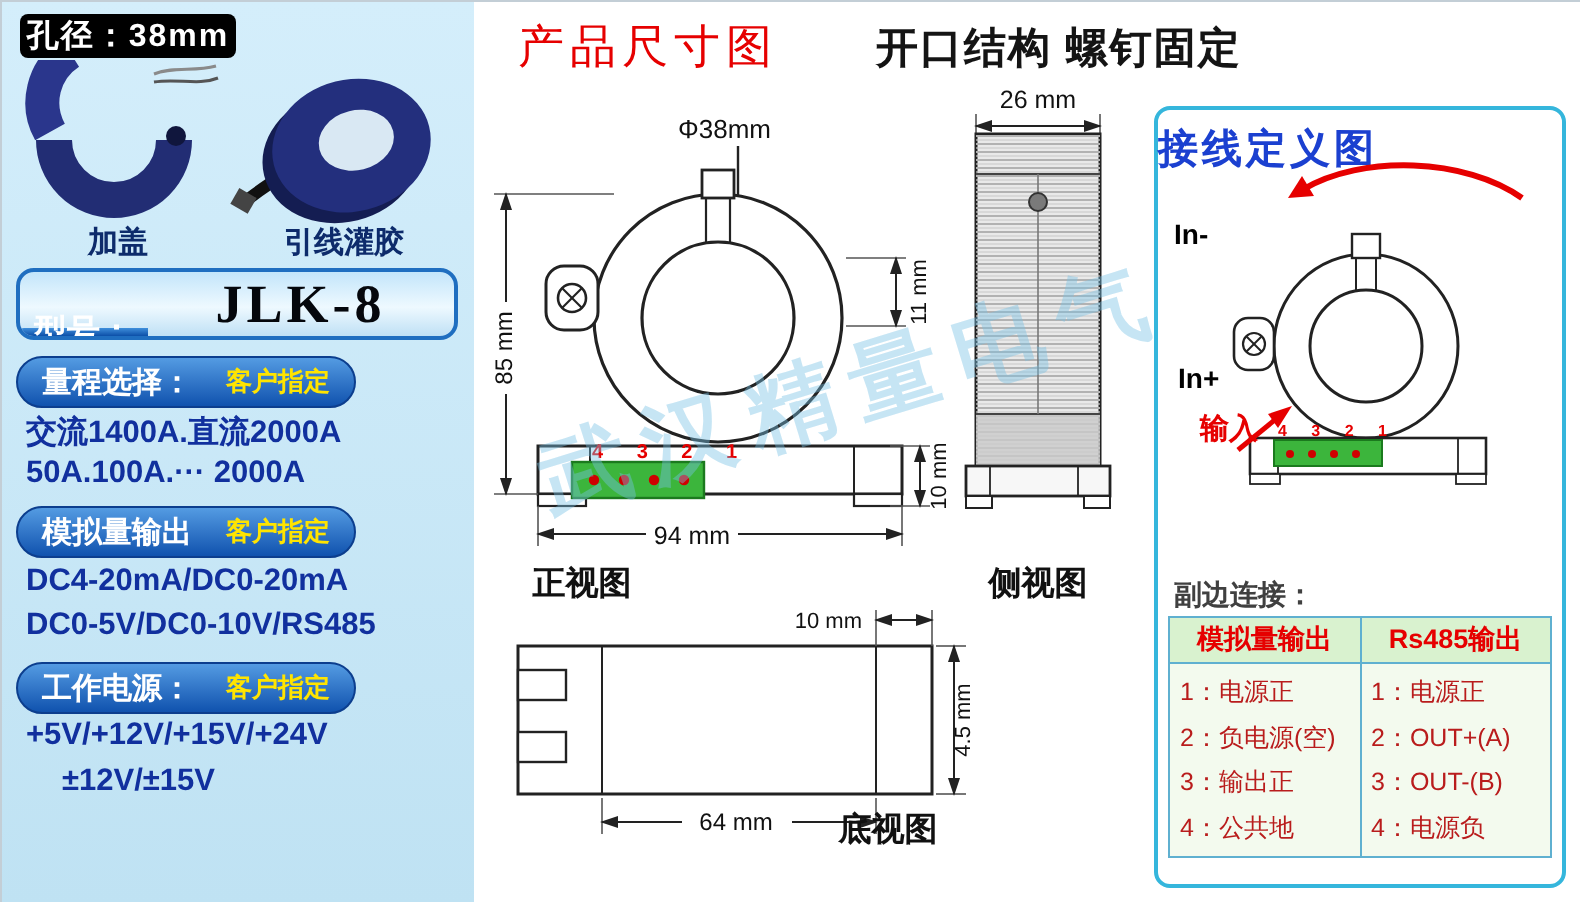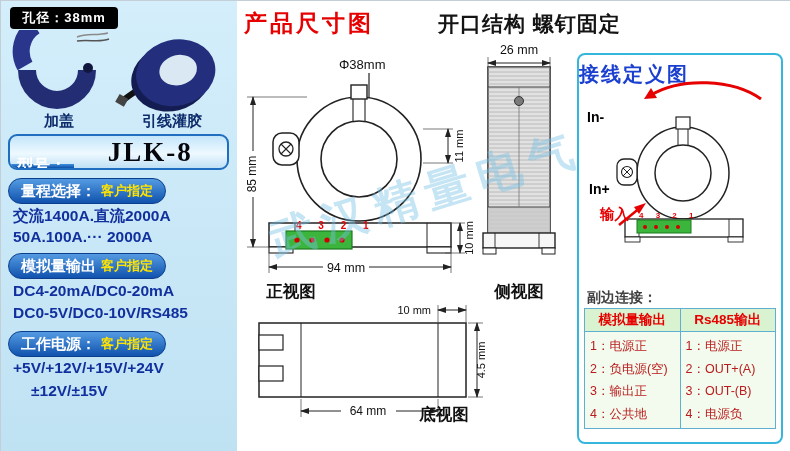--- a/index.html
+++ b/index.html
@@ -3,37 +3,37 @@
 <meta charset="utf-8">
 <style>
   html,body{margin:0;padding:0;background:#fff;}
   body{font-family:"Liberation Sans", sans-serif;}
   #stage{position:relative;width:790px;height:451px;background:#fff;border:1px solid #c3ced6;overflow:hidden;}
   .abs{position:absolute;}
 
   
   #sidebar{left:0;top:0;width:236px;height:451px;background:linear-gradient(180deg,#d4eefb 0%,#bfe2f3 100%);}
   .aperture{left:9px;top:6px;width:108px;height:22px;background:#000;color:#fff;border-radius:4px;
-            font-size:13px;font-weight:bold;display:flex;align-items:center;justify-content:center;letter-spacing:1px;}
+            font-size:16px;font-weight:bold;display:flex;align-items:center;justify-content:center;letter-spacing:1px;}
   .photo{top:29px;height:83px;}
   .photo-label{top:111px;height:19px;text-align:center;color:#0d2b6b;font-weight:bold;font-size:15px;}
   .model-bar{left:7px;top:133px;width:221px;height:36px;border:2px solid #1f6ec0;border-radius:9px;
              background:linear-gradient(180deg,#c3e5fa 0%,#eef9ff 55%,#bfe0f5 100%);display:flex;align-items:stretch;overflow:hidden;box-sizing:border-box;}
   .model-label{background:linear-gradient(180deg,#3f8fdc 0%,#0c4fa8 100%);color:#fff;font-size:16.5px;font-weight:bold;
                display:flex;align-items:center;padding:0 7px;border-radius:5px 0 0 5px;margin-top:28px;}
   .model-value{flex:1;text-align:center;font-family:"Liberation Serif", serif;font-weight:bold;font-size:27px;
                color:#05070c;letter-spacing:2px;line-height:32px;}
-  .sec-btn{left:7px;height:26px;display:inline-flex;align-items:center;gap:5px;padding:0 12px;border-radius:13px;
+  .sec-btn{left:7px;height:26px;display:inline-flex;align-items:center;gap:17px;padding:0 12px;border-radius:13px;
            background:linear-gradient(180deg,#549be2 0%,#1052ae 100%);border:1px solid #0c3e8e;box-sizing:border-box;}
   .sec-title{color:#fff;font-weight:bold;font-size:15px;white-space:nowrap;}
   .sec-badge{color:#ffe400;font-weight:bold;font-size:13px;white-space:nowrap;}
   .spec{left:12px;width:222px;color:#11309e;font-weight:bold;font-size:15.5px;white-space:nowrap;}
 
   
-  .title-red{left:243px;top:7px;color:#e60000;font-size:23px;font-weight:bold;letter-spacing:3px;}
+  .title-red{left:258px;top:7px;color:#e60000;font-size:23px;font-weight:normal;letter-spacing:3px;}
   .title-black{left:437px;top:9px;color:#141414;font-size:21px;font-weight:bold;letter-spacing:1px;}
 
   
   .watermark{left:262px;top:158px;width:360px;transform:rotate(-17deg);font-size:45px;font-weight:bold;
              color:rgba(120,192,228,0.42);letter-spacing:9px;white-space:nowrap;pointer-events:none;z-index:5;}
 
   
   #wiring-panel{left:576px;top:52px;width:206px;height:391px;border:2px solid #35b6dc;border-radius:8px;background:#fff;box-sizing:border-box;z-index:2;}
   .wiring-title{margin-top:6px;text-align:left;color:#1b40d0;font-size:20px;font-weight:bold;letter-spacing:2px;}
   .in-minus{left:8px;top:54px;font-size:14px;font-weight:bold;color:#000;}

